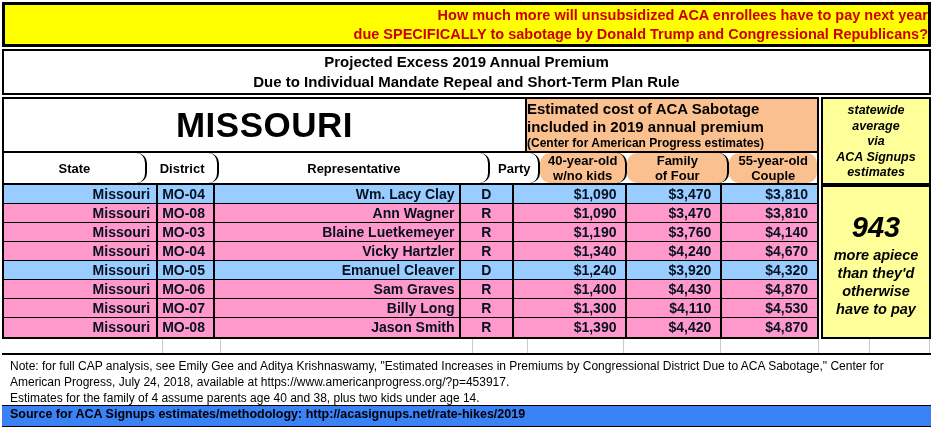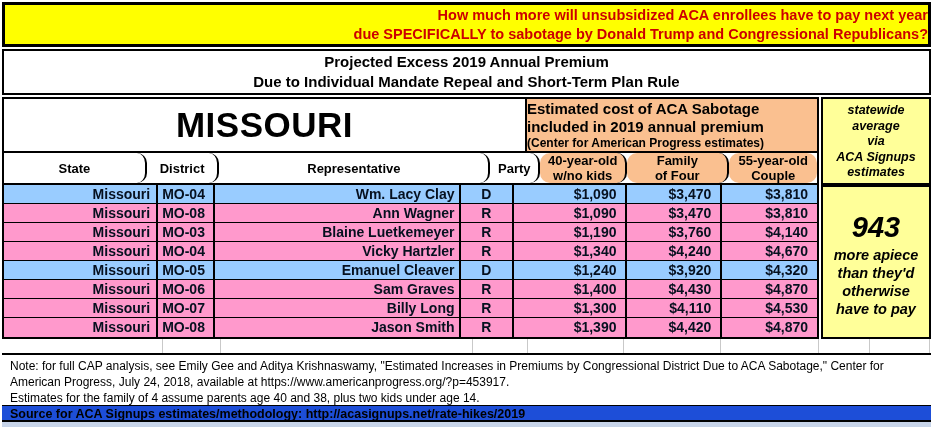--- a/index.html
+++ b/index.html
@@ -84,23 +84,23 @@
   
   .empty-strip { display: flex; height: 14px; width: 929px; }
   .empty-strip .g { border-right: 1px solid #c9c9c9; height: 14px; }
   
   .notes {
     width: 929px; height: 52px; border-top: 2px solid #000;
     font-size: 12px; line-height: 16px; color: #000;
     padding: 3px 0 0 8px; background: #fff;
   }
   .source-row {
-    width: 929px; height: 17px; border-top: 1.5px solid #000; border-bottom: 2px solid #000;
+    width: 929px; height: 23px; border-top: 1.5px solid #000; border-bottom: 2px solid #000;
     font-weight: bold; font-size: 12.5px; line-height: 14px; color: #000;
-    padding: 1px 0 0 8px; background: #1d4ed8;
+    padding: 1px 0 0 8px; background: #3b82f6;
   }
   .bottom-strip { width: 929px; height: 5px; background: #c7d4e9; }
 </style>
 </head>
 <body>
 
 <div class="page">
 
   <div class="banner">
     <div>How much more will unsubsidized ACA enrollees have to pay next year</div>

